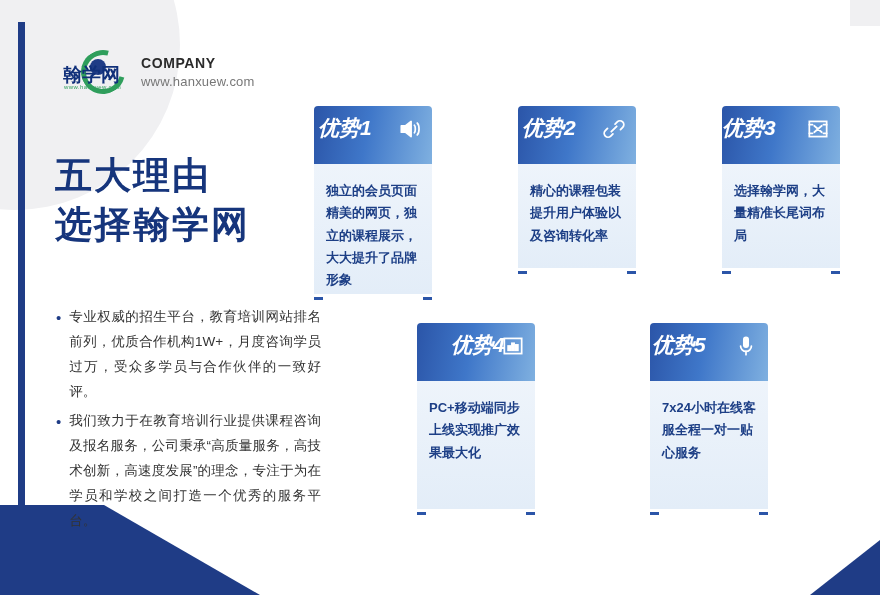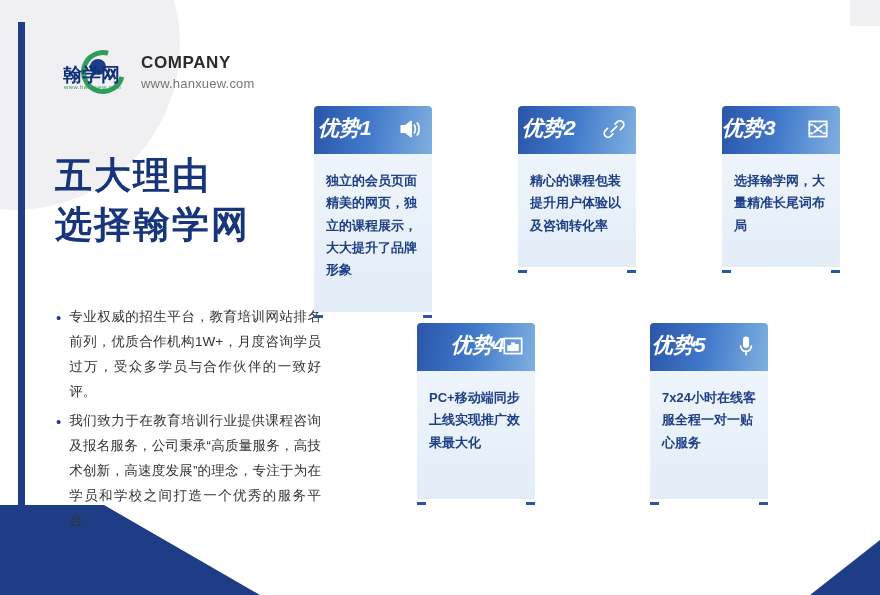--- a/index.html
+++ b/index.html
@@ -111,21 +111,21 @@
   }
   .logo-sub {
     position: absolute;
     left: 1px;
     top: 34px;
     font-size: 6px;
     color: #2f9e5c;
     letter-spacing: .4px;
   }
   .logo-text .company {
-    font-size: 17px;
+    font-size: 14px;
     font-weight: bold;
     color: #2b2b2b;
     letter-spacing: .6px;
     line-height: 1.3;
   }
   .logo-text .site {
     font-size: 13px;
     color: #777777;
     letter-spacing: .2px;
     line-height: 1.5;
@@ -170,21 +170,21 @@
   }
 
   
   .card {
     position: absolute;
     width: 118px;
     background: transparent;
   }
   .card-head {
     position: relative;
-    height: 48px;
+    height: 58px;
     background: linear-gradient(100deg, #2b55a8 0%, #3f77c9 45%, #7fb0e0 100%);
     border-top-left-radius: 4px;
     border-top-right-radius: 4px;
     display: flex;
     align-items: center;
     overflow: hidden;
   }
   .card-head .tag {
     position: absolute;
     left: -24px;
@@ -202,21 +202,21 @@
     top: 9px;
     width: 28px;
     height: 28px;
     color: #ffffff;
     display: flex;
     align-items: center;
     justify-content: center;
   }
   .card-body {
     background: linear-gradient(180deg, #eef4fb 0%, #e3edf8 100%);
-    padding: 16px 12px 30px 12px;
+    padding: 16px 12px 2px 12px;
     font-size: 13px;
     font-weight: bold;
     color: #1d3f86;
     line-height: 1.72;
     min-height: 104px;
     box-sizing: border-box;
     position: relative;
   }
   .card-body.tall { min-height: 128px; }
   .card-foot {

